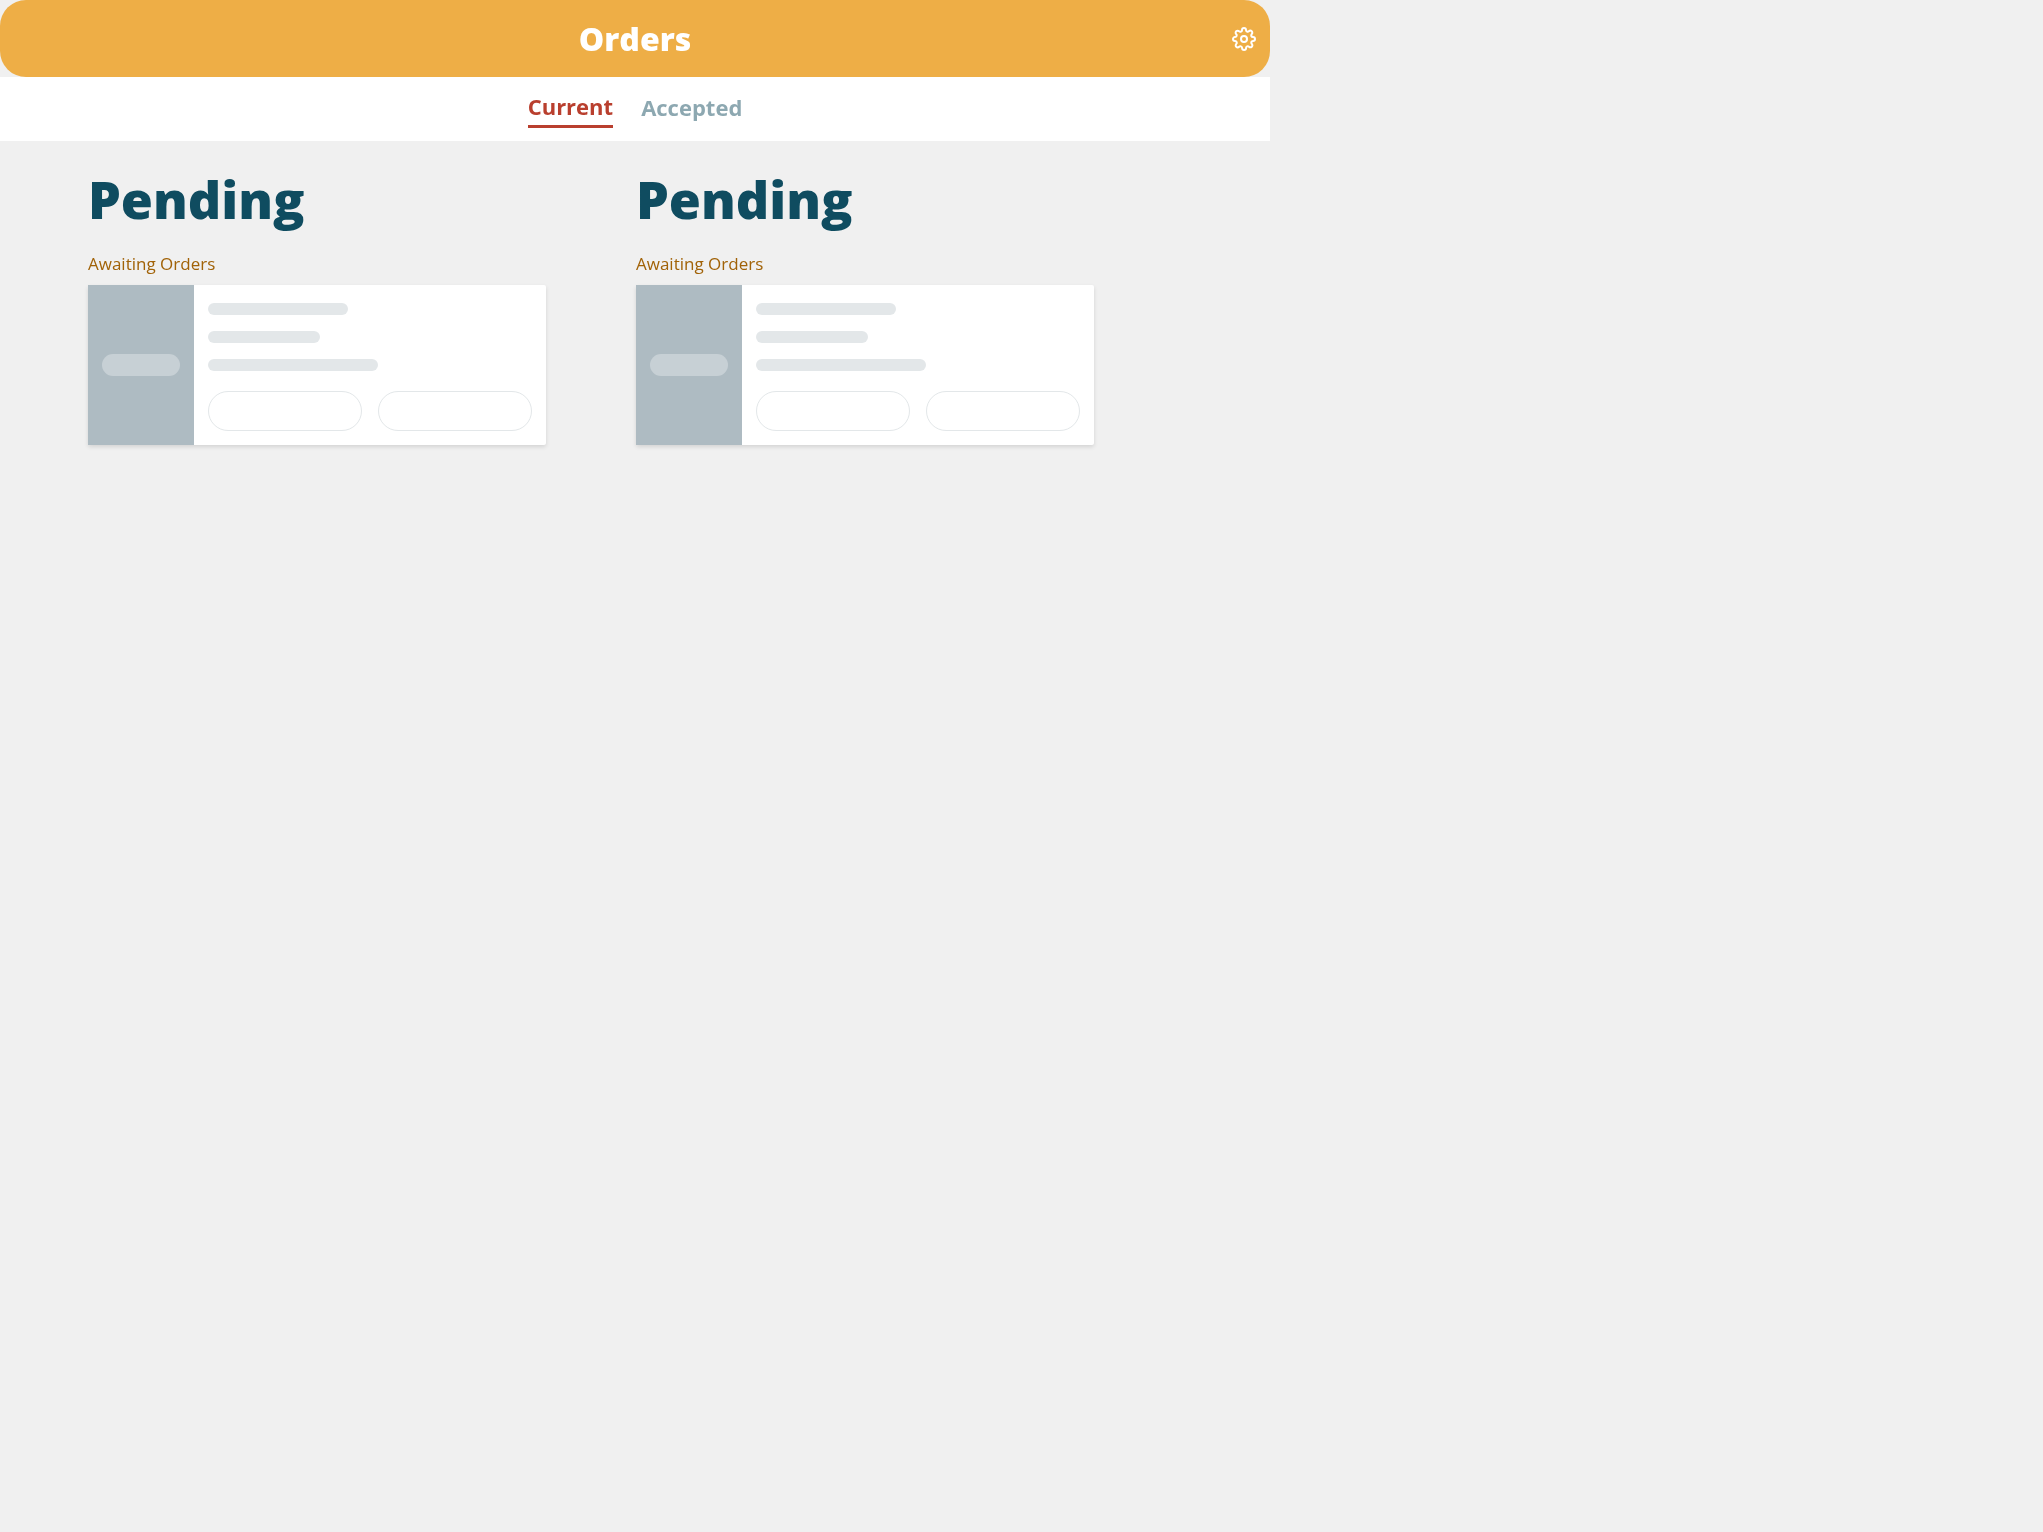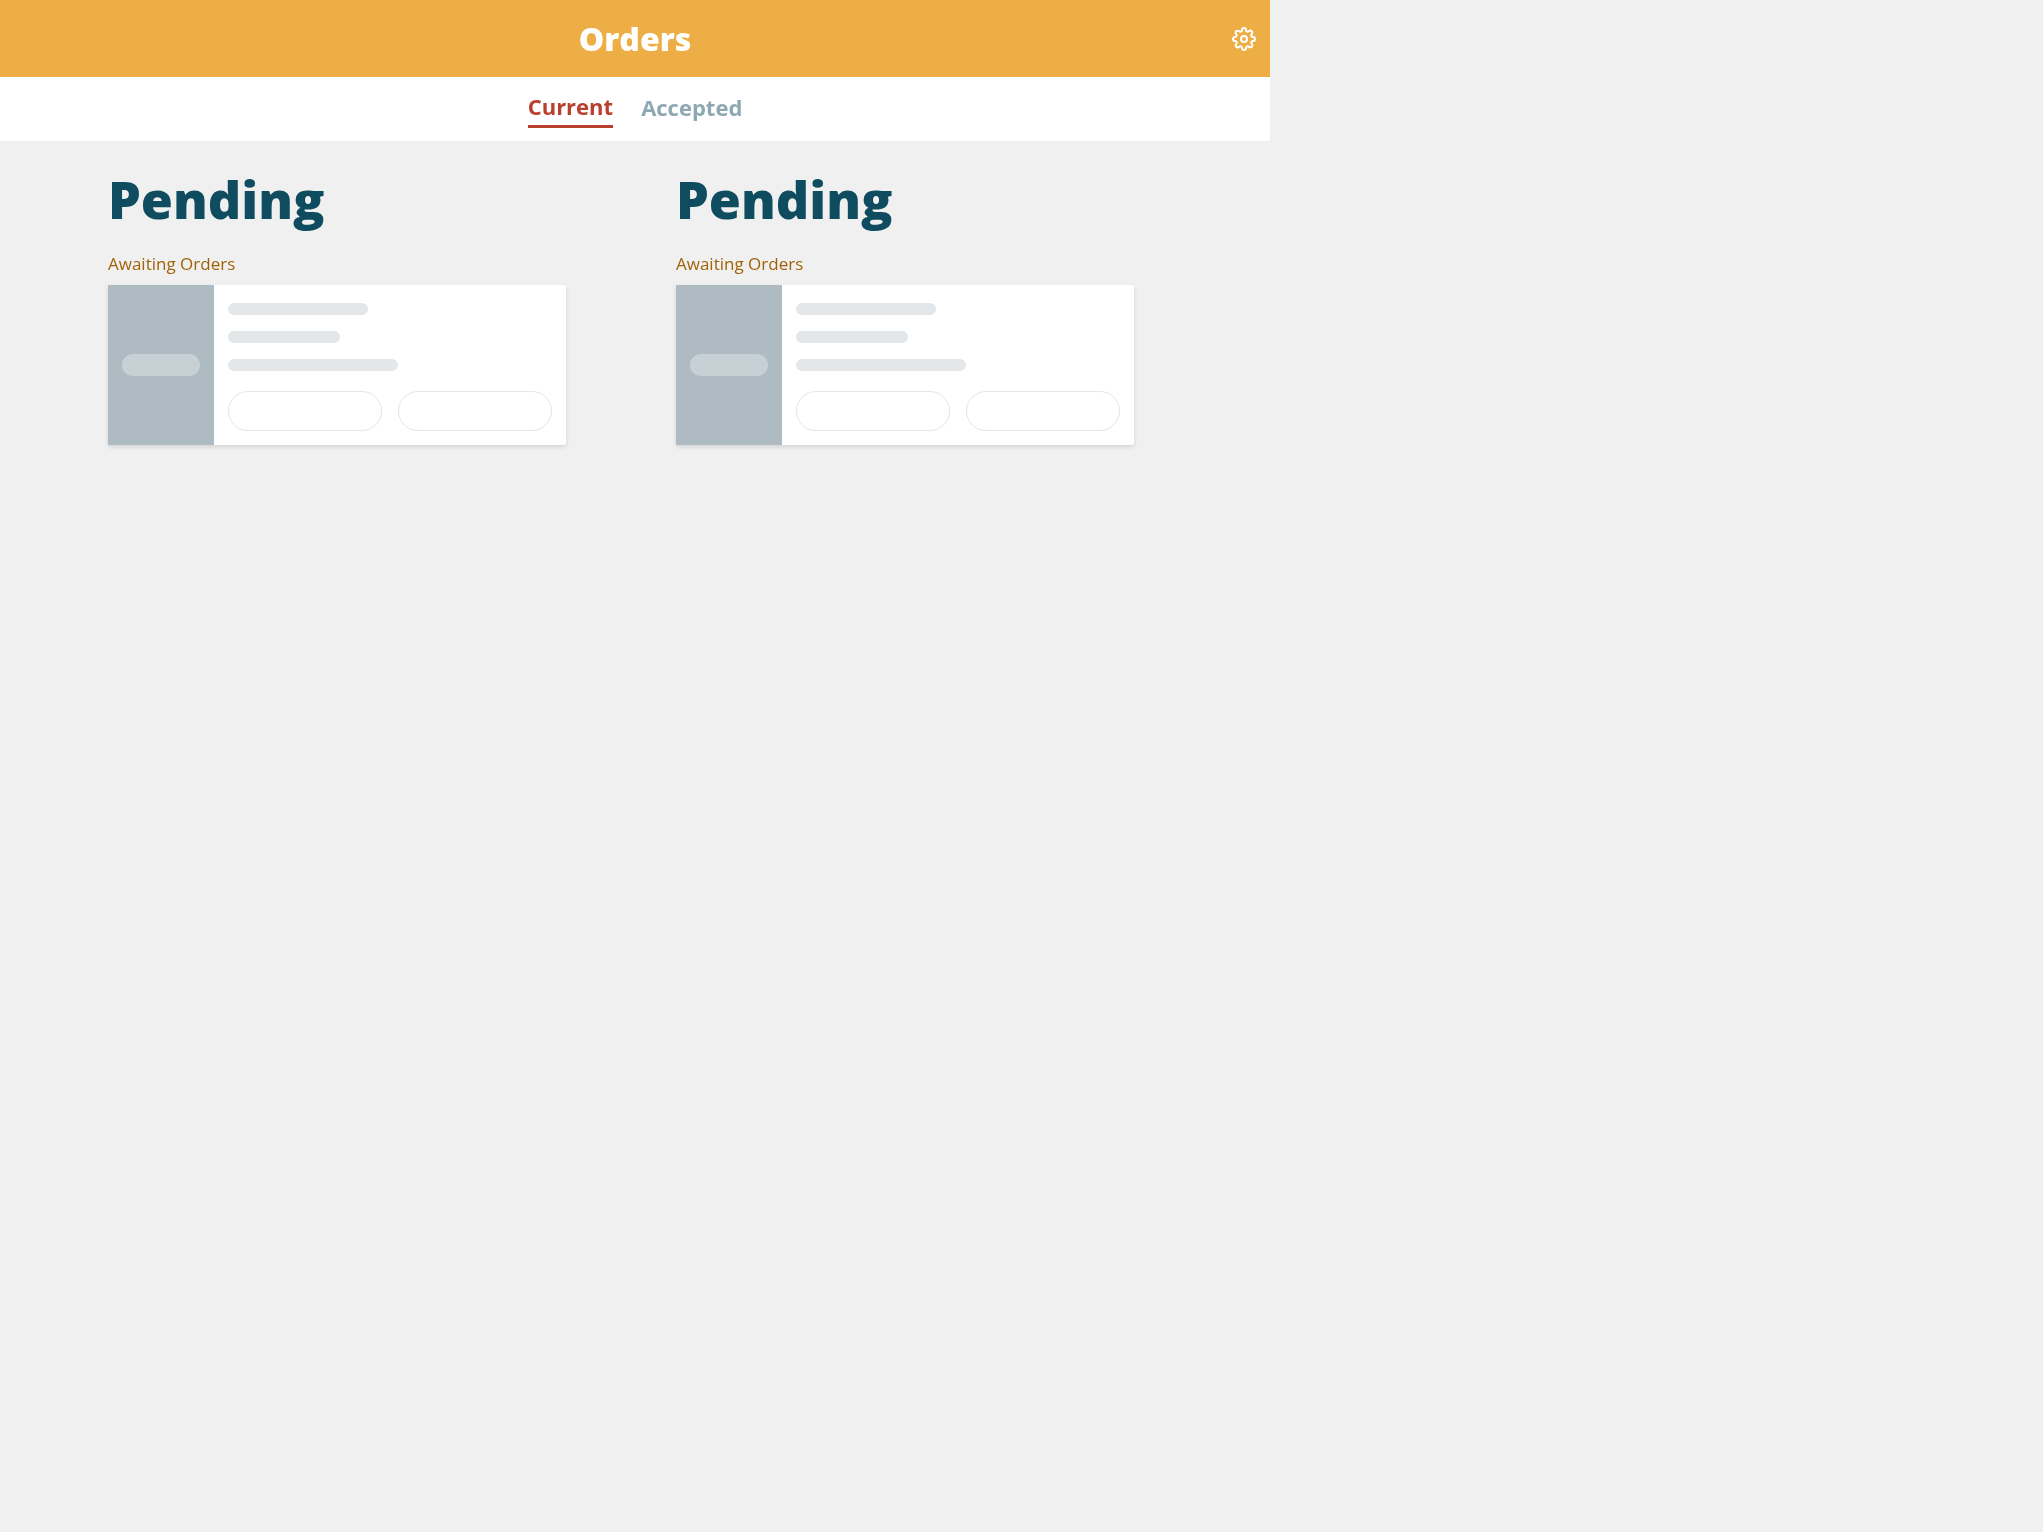--- a/index.html
+++ b/index.html
@@ -16,20 +16,21 @@
       overflow: hidden;
     }
 
     .header {
       background: #eeae46;
       height: 77px;
       display: flex;
       align-items: center;
       justify-content: center;
       position: relative;
+      border-radius: 26px;
     }
 
     .header-title {
       color: #ffffff;
       font-size: 32px;
       font-weight: 800;
     }
 
     .settings-icon {
       position: absolute;
@@ -63,22 +64,21 @@
       border-bottom: 3px solid #b93f2e;
     }
 
     .tab.inactive {
       color: #8da8b1;
     }
 
     .content {
       display: flex;
       padding: 22px 88px;
-      gap: 68px;
-      margin-left: 20px;
+      gap: 48px;
     }
 
     .column {
       flex: 1;
       max-width: 500px;
     }
 
     .column-title {
       color: #0f4c60;
       font-size: 52px;

